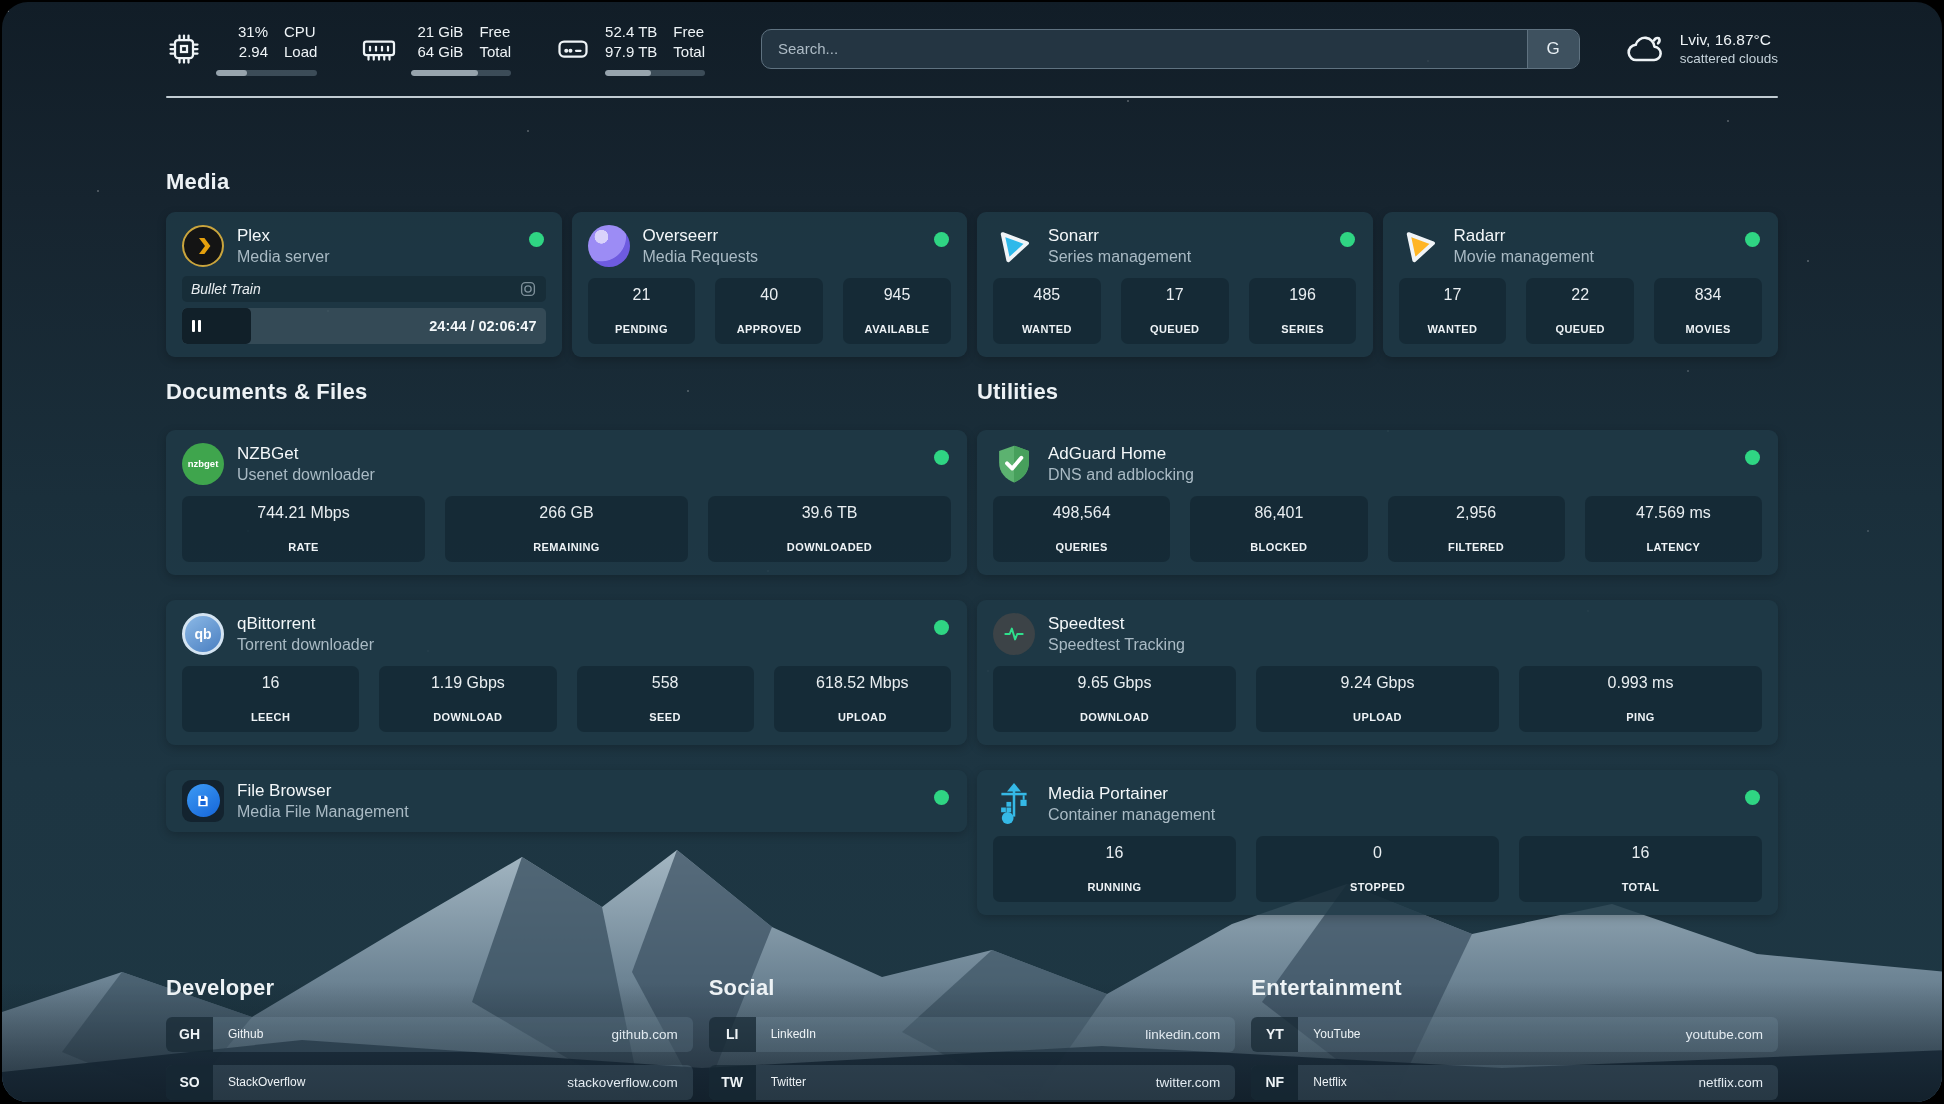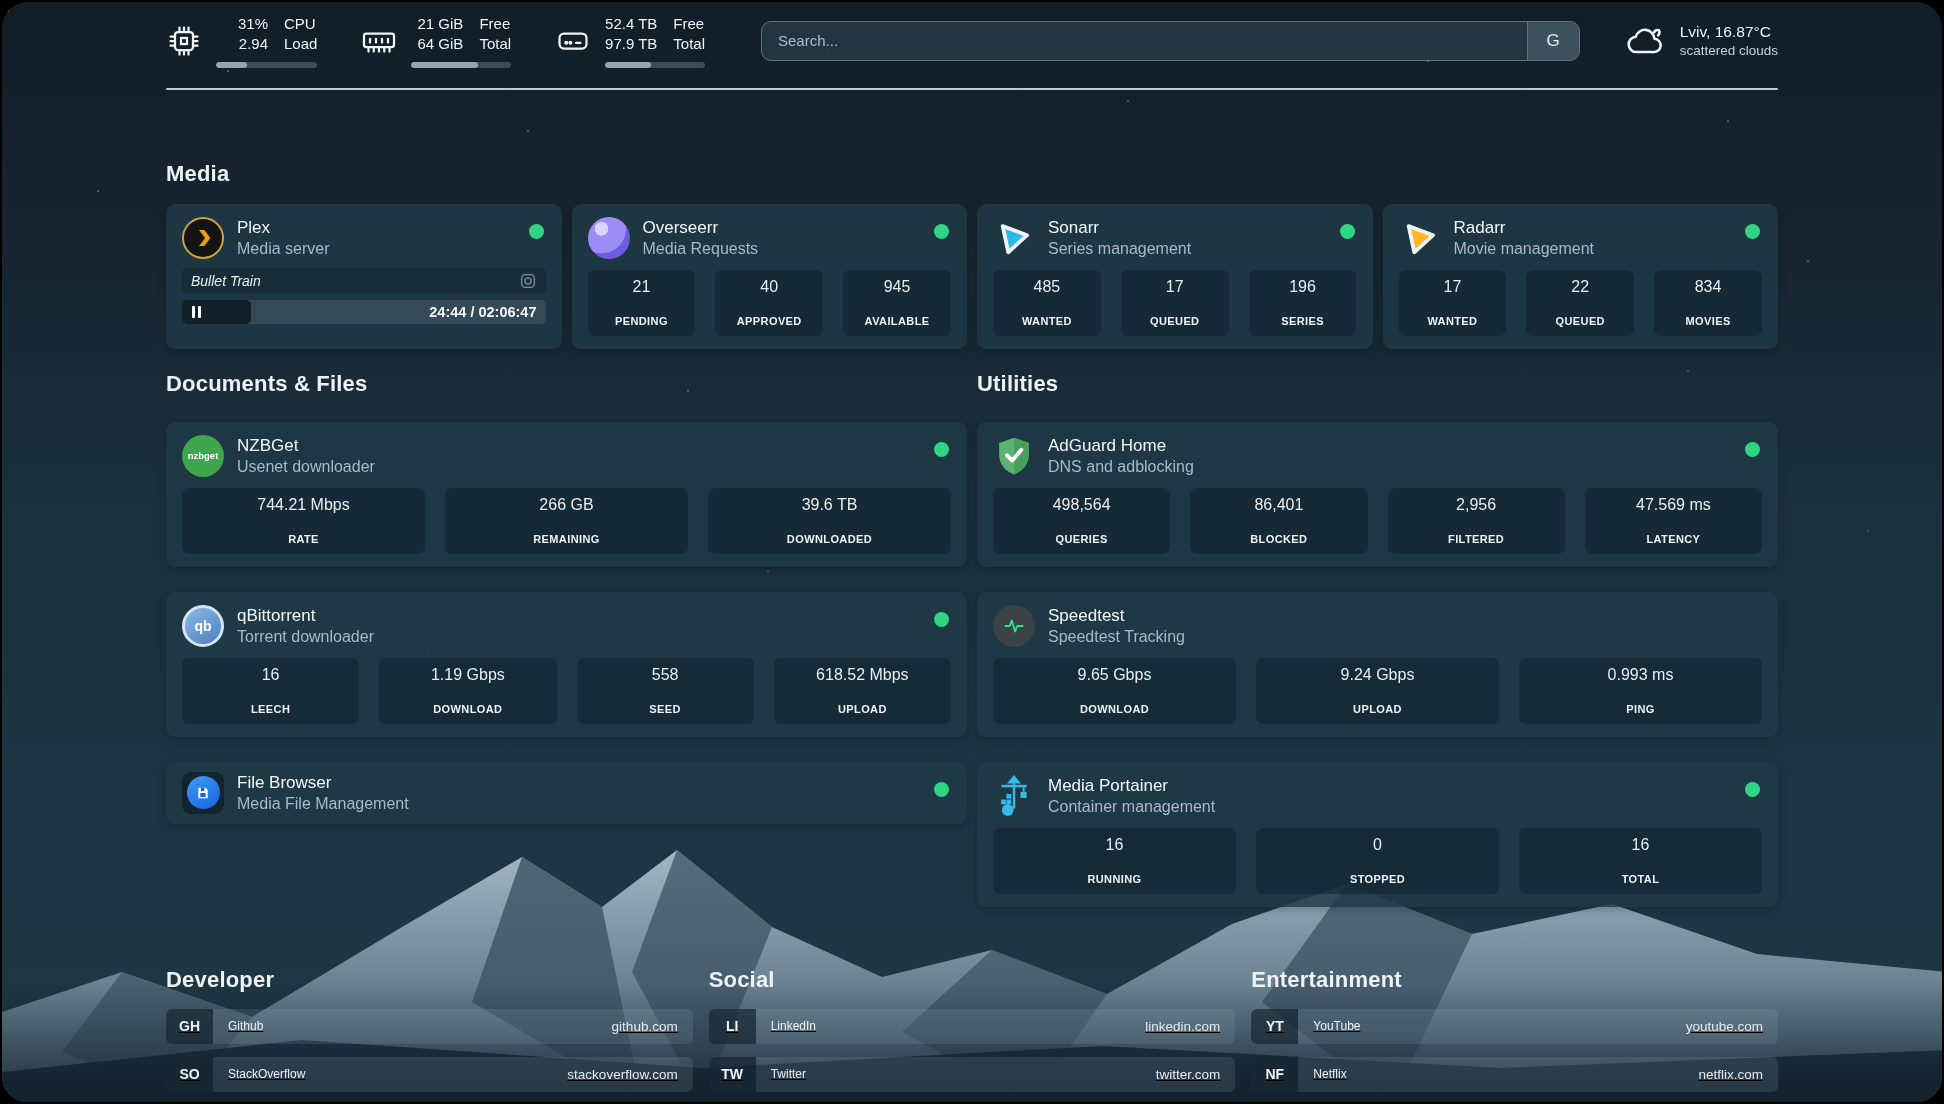--- a/index.html
+++ b/index.html
@@ -13,21 +13,21 @@
       320px 300px 0 rgba(255,255,255,.25), 680px 380px 0 rgba(255,255,255,.28), 1050px 320px 0 rgba(255,255,255,.25),
       1380px 420px 0 rgba(255,255,255,.27), 1680px 360px 0 rgba(255,255,255,.22), 240px 520px 0 rgba(255,255,255,.2),
       760px 560px 0 rgba(255,255,255,.22), 1240px 540px 0 rgba(255,255,255,.2), 1580px 600px 0 rgba(255,255,255,.2),
       420px 640px 0 rgba(255,255,255,.18), 980px 660px 0 rgba(255,255,255,.18), 1800px 250px 0 rgba(255,255,255,.3),
       90px 180px 0 rgba(255,255,255,.3), 1860px 520px 0 rgba(255,255,255,.2); }
   .mountains { position:absolute; left:0; bottom:0; width:1944px; height:430px; display:block; }
   .bottom-fade { position:absolute; left:0; bottom:0; width:100%; height:120px;
     background:linear-gradient(180deg, rgba(10,18,26,0) 0%, rgba(8,15,22,.55) 100%); }
   
   .content { position:relative; z-index:3; padding:0 164px; }
-  .topbar { display:flex; align-items:center; padding-top:12px; }
+  .topbar { display:flex; align-items:center; padding-top:20px; }
   .sysstats { display:flex; gap:44px; }
   .sysstat { display:flex; align-items:center; }
   .sys-icon { width:36px; height:36px; margin-right:14px; color:#eef3f6; flex:0 0 auto; }
   .sys-icon svg { width:36px; height:36px; display:block; }
   .sys-rows { display:flex; gap:16px; font-size:15px; color:#eef3f6; }
   .sys-col { display:flex; flex-direction:column; line-height:1.35; }
   .sys-col.values { align-items:flex-end; min-width:52px; }
   .sys-bar { margin-top:7px; height:6px; border-radius:3px; background:rgba(110,130,145,.45); overflow:hidden; }
   .sys-bar-fill { height:100%; border-radius:3px; background:#97a4ad; }
   .searchwrap { flex:1; margin:0 44px 0 56px; }
@@ -58,36 +58,36 @@
   .app-desc { font-size:16px; color:#a9bac4; margin-top:2px; }
   .dot { position:absolute; top:20px; right:18px; width:15px; height:15px; border-radius:50%; }
   .stats { display:flex; gap:20px; margin-top:11px; }
   .stat { flex:1; background:rgba(15,33,43,.55); border-radius:7px; text-align:center; padding:8px 4px 9px; }
   .stat-value { font-size:16px; color:#e9eef1; }
   .stat-label { font-size:11px; font-weight:700; color:#eef3f6; letter-spacing:.4px; margin-top:19px; }
   
   .plex-now { margin-top:9px; height:26px; display:flex; align-items:center; justify-content:space-between;
     background:rgba(13,28,37,.35); border-radius:5px; padding:0 9px; font-size:14px; color:#e9eef1;font-style:italic; }
   .media-type-icon svg { width:18px; height:18px; display:block; opacity:.75; }
-  .plex-progress { margin-top:6px; height:24px; border-radius:5px; background:rgba(255,255,255,.10); position:relative; overflow:hidden; }
+  .plex-progress { margin-top:6px; height:36px; border-radius:5px; background:rgba(255,255,255,.10); position:relative; overflow:hidden; }
   .plex-progress-fill { height:100%; border-radius:5px; background:rgba(9,21,30,.8); display:flex; align-items:center; }
   .pause-icon { display:inline-flex; gap:3px; margin-left:10px; cursor:pointer; }
   .pause-icon i { width:3px; height:12px; background:#fff; border-radius:1px; display:block; }
   .plex-time { position:absolute; right:9px; top:0; height:100%; display:flex; align-items:center;
     font-size:14.5px; font-weight:700; color:#f3f7f9; }
   
   .columns { display:grid; grid-template-columns:1fr 1fr; gap:10px; margin-top:22px; }
   .col-title { margin-bottom:25px; }
   .col-stack { display:flex; flex-direction:column; gap:25px; }
   
   .links-area { display:grid; grid-template-columns:1fr 1fr 1fr; gap:16px; margin-top:60px; padding-bottom:56px; }
   .links-title { margin-bottom:16px; }
   .link-stack { display:flex; flex-direction:column; gap:13px; }
   .link-row { height:35px; display:flex; align-items:center; background:rgba(150,180,197,.16); border-radius:6px;
-    overflow:hidden; cursor:pointer;text-decoration:underline; }
+    overflow:hidden; cursor:pointer; }
   .link-badge { width:47px; height:100%; display:flex; align-items:center; justify-content:center;
     background:rgba(12,29,40,.66); font-weight:700; font-size:14px; color:#eef3f6; flex:0 0 auto; }
   .link-name { margin-left:15px; font-size:12px; color:#eef3f6; }
   .link-url { margin-left:auto; margin-right:15px; font-size:13.5px; color:#e2eaf0; }
   
   .icon-circle { width:42px; height:42px; border-radius:50%; display:flex; align-items:center; justify-content:center; }
   .plex-ic { background:#141414; border:2px solid #caa53d; }
   .overseerr-ic { background:radial-gradient(circle at 32% 28%, #d9d2fb 0 16%, #9c8cf5 17% 58%, #6e5be0 60%); }
   .nzbget-ic { background:#3fa54d; }
   .nzbget-ic span { font-size:9.5px; font-weight:700; color:#fff; }

